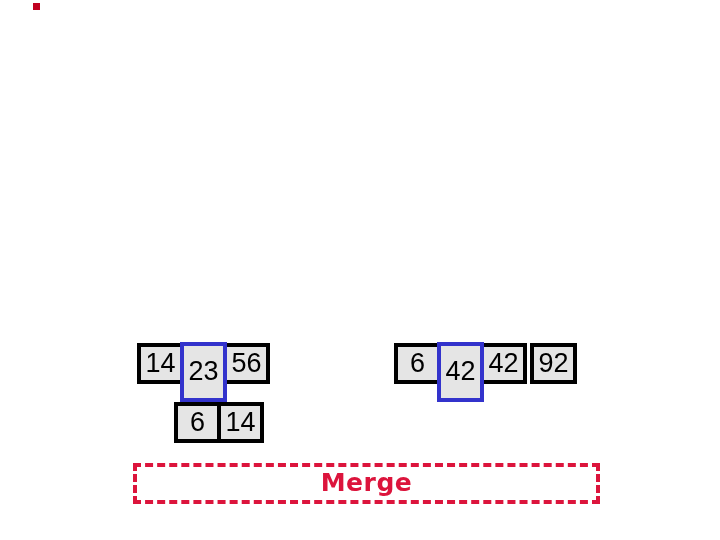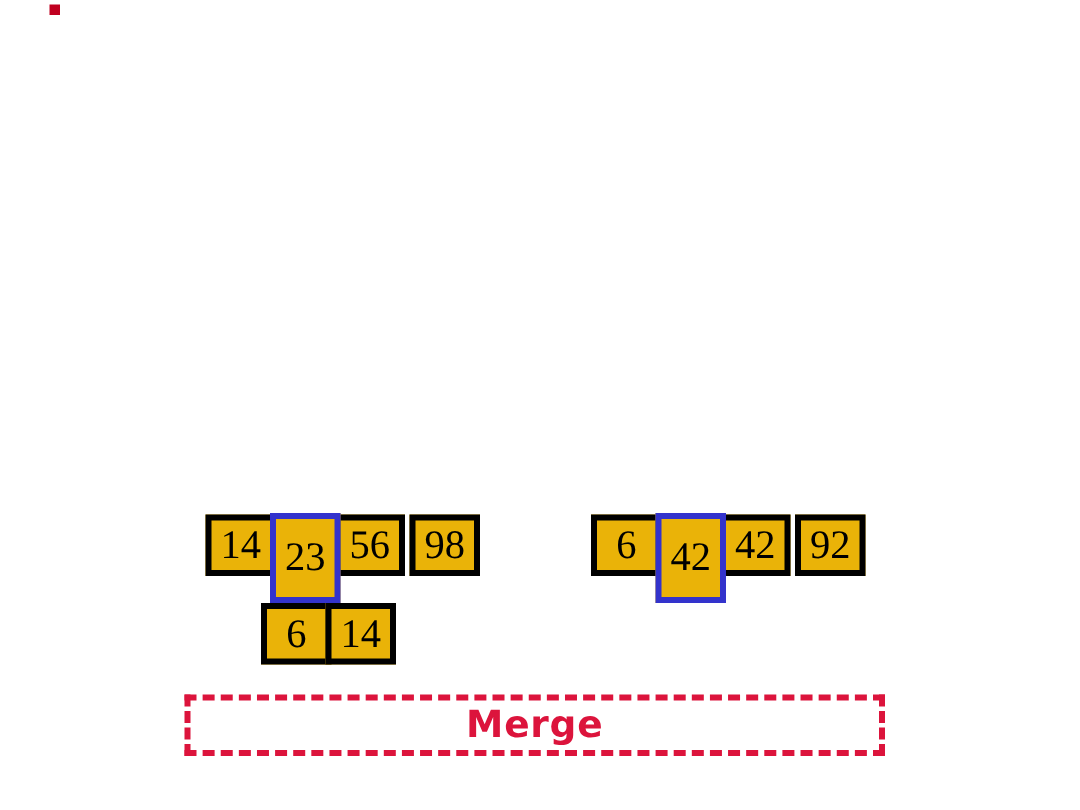--- a/index.html
+++ b/index.html
@@ -25,40 +25,40 @@
     display: flex;
     align-items: flex-start;
   }
   .row-left   { left: 137px; top: 343px; }
   .row-right  { left: 394px; top: 343px; }
   .row-merged { left: 174px; top: 402px; }
   .cell {
     box-sizing: border-box;
     width: 47px; height: 41px;
     border: 4px solid var(--cell-border, #000000);
-    background: #eab308;
+    background: #e5e5e5;
     display: flex; align-items: center; justify-content: center;
-    font-family: Liberation Serif, serif;
+    font-family: Liberation Sans, sans-serif;
     font-size: 27px;
     color: var(--text, #000000);
     margin-left: -4px;
     position: relative;
     z-index: 1;
   }
   .cell:first-child { margin-left: 0; }
   .cell.highlight {
     border-color: var(--highlight-border, #3333cc);
     z-index: 2;
     height: 60px;
     margin-top: -1.5px;
   }
   .cell.detached { margin-left: 3px; }
   .merge-box {
     position: absolute;
-    left: 123px; top: 463px;
+    left: 133px; top: 463px;
     box-sizing: border-box;
     width: 467px; height: 41px;
     border: 4px dashed var(--accent, #dc143c);
     display: flex; align-items: center; justify-content: center;
   }
   .merge-label {
     color: var(--accent, #dc143c);
     font-weight: bold;
     font-size: 25px;
     letter-spacing: 0.5px;
@@ -70,21 +70,20 @@
 <body style="--accent: #dc143c; --highlight-border: #3333cc; --cell-border: #000000; --text: #000000; --marker: #c00020;">
 
 <div class="slide">
 
   <div class="marker"></div>
 
   <div class="array-row row-left">
     <div class="cell">14</div>
     <div class="cell highlight">23</div>
     <div class="cell">56</div>
-    <div class="cell detached">98</div>
   </div>
 
   <div class="array-row row-right">
     <div class="cell">6</div>
     <div class="cell highlight">42</div>
     <div class="cell">42</div>
     <div class="cell detached">92</div>
   </div>
 
   <div class="array-row row-merged">

